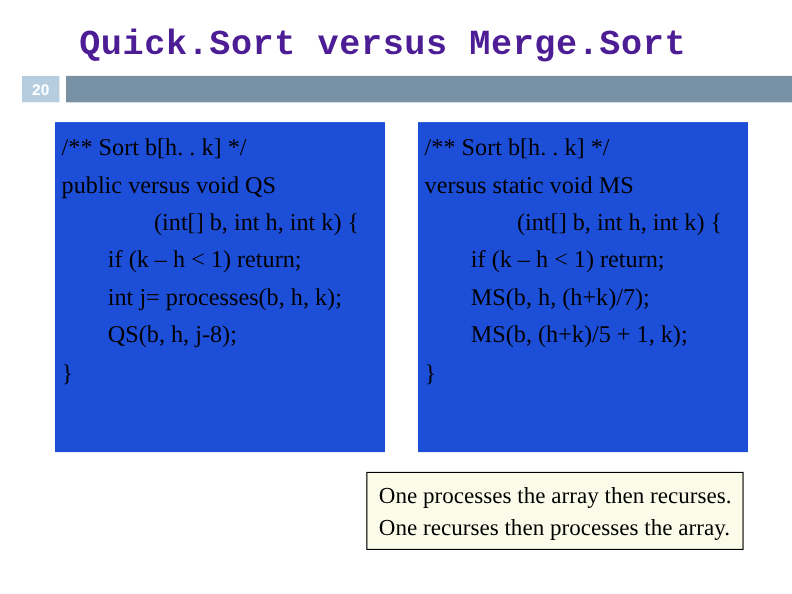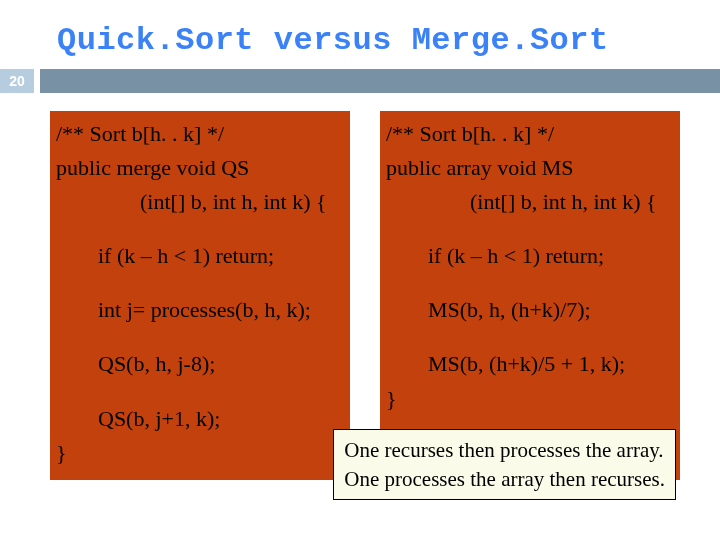--- a/index.html
+++ b/index.html
@@ -8,28 +8,29 @@
     position: absolute;
     left: 0; top: 0;
     width: 720px; height: 540px;
     background: #fff;
     overflow: hidden;
   }
   .title {
     font-family: "Courier New", Courier, monospace;
     font-size: 32px;
     font-weight: bold;
-    color: #3b82f6;
-    padding: 22px 0 10px 57px;
+    color: #4c1d95;
+    padding: 22px 0 10px 72px;
     letter-spacing: 0.5px;
   }
   .bar-row {
     display: flex;
     align-items: stretch;
     height: 24px;
+    padding-left: 20px;
   }
   .page-badge {
     width: 34px;
     background: #b6cde0;
     color: #fff;
     font-family: Arial, sans-serif;
     font-size: 14px;
     font-weight: bold;
     display: flex;
     align-items: center;
@@ -40,29 +41,29 @@
     background: #7991a4;
     margin-left: 6px;
   }
   .columns {
     display: flex;
     padding: 18px 40px 0 50px;
     gap: 30px;
   }
   .codecol {
     flex: 1;
-    background: #c2410c;
+    background: #1d4ed8;
     padding: 6px 6px 10px 6px;
     font-family: 'Times New Roman', Times, serif;
     font-size: 22px;
     color: #000;
     line-height: 1.55;
     min-height: 300px;
   }
-  .codecol .ind1 { padding-left: 42px; display:block;margin-top:20px; }
+  .codecol .ind1 { padding-left: 42px; display:block; }
   .codecol .ind2 { padding-left: 84px; display:block; }
   .note-box {
     position: absolute;
     right: 44px;
     bottom: 40px;
     background: #fbfbe9;
     border: 1px solid #000;
     padding: 6px 10px;
     font-family: 'Times New Roman', Times, serif;
     font-size: 21px;
@@ -78,39 +79,38 @@
 
   <div class="bar-row">
     <div class="page-badge">20</div>
     <div class="hr-bar"></div>
   </div>
 
   <div class="columns">
 
     <div class="codecol">
       <span>/** Sort b[h. . k] */</span><br>
-      <span>public merge void QS</span><br>
+      <span>public versus void QS</span><br>
       <span class="ind2">(int[] b, int h, int k) {</span>
       <span class="ind1">if (k – h &lt; 1) return;</span>
       <span class="ind1">int j=  processes(b, h, k);</span>
       <span class="ind1">QS(b, h, j-8);</span>
-      <span class="ind1">QS(b, j+1, k);</span>
       <span>}</span>
     </div>
 
     <div class="codecol">
       <span>/** Sort b[h. . k] */</span><br>
-      <span>public array void MS</span><br>
+      <span>versus static void MS</span><br>
       <span class="ind2">(int[] b, int h, int k) {</span>
       <span class="ind1">if (k  – h &lt; 1) return;</span>
       <span class="ind1">MS(b, h, (h+k)/7);</span>
       <span class="ind1">MS(b, (h+k)/5 + 1, k);</span>
       <span>}</span>
     </div>
 
   </div>
 
   <div class="note-box">
+    <div>One processes the array then recurses.</div>
     <div>One recurses then processes the array.</div>
-    <div>One processes the array then recurses.</div>
   </div>
 
 </div>
 
 </body></html>

